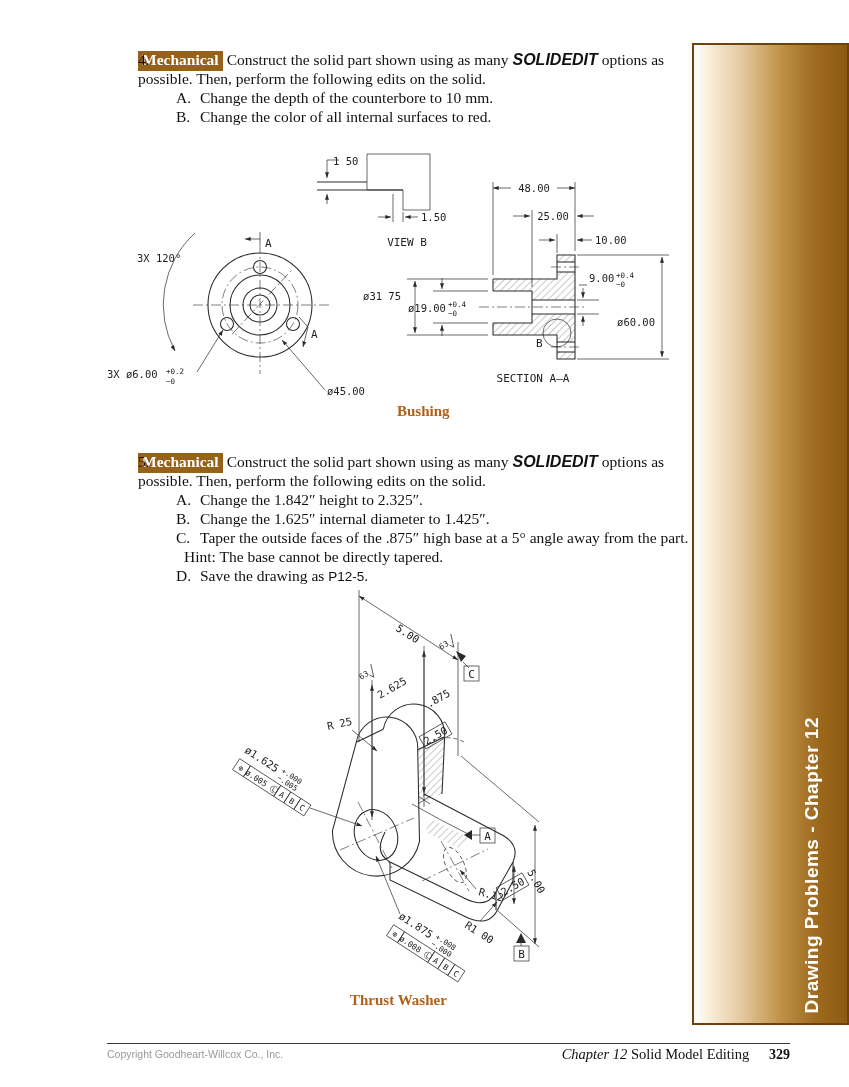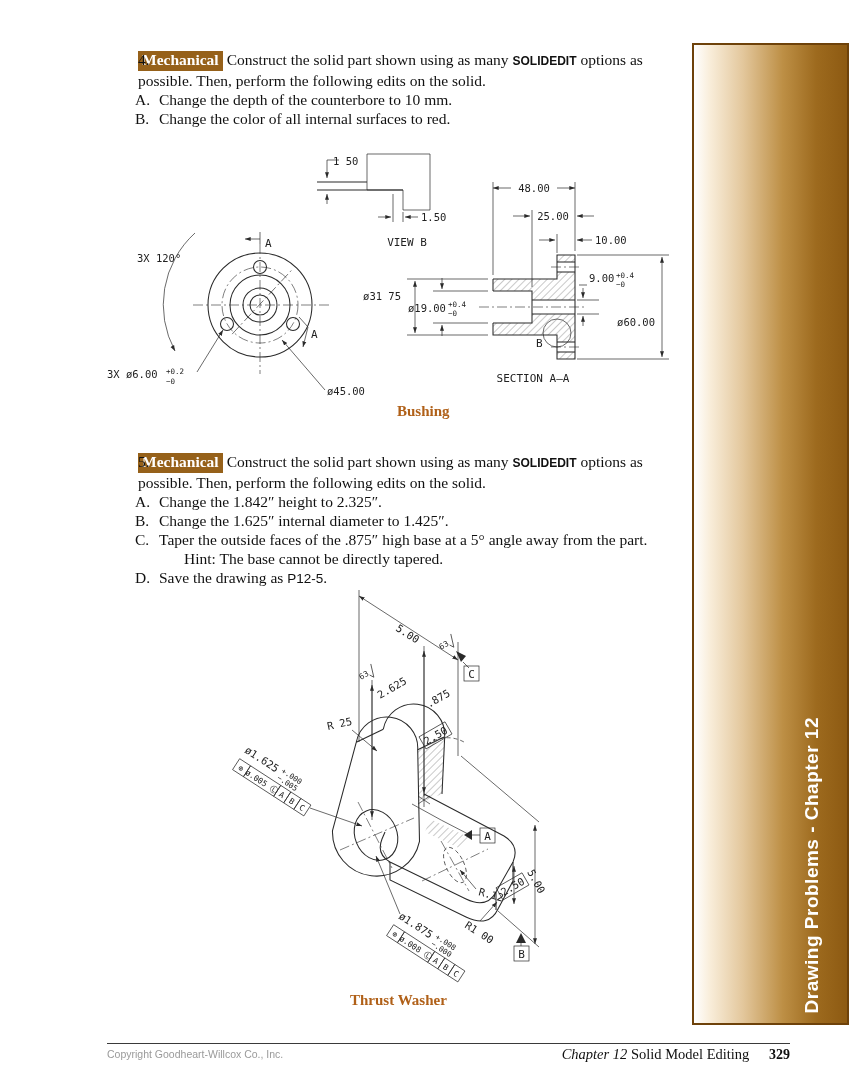--- a/index.html
+++ b/index.html
@@ -2,23 +2,23 @@
 <html><head>
 <meta charset="utf-8">
 <style>
   html,body{margin:0;padding:0;}
   body{width:849px;height:1087px;position:relative;background:#ffffff;overflow:hidden;
        font-family:"Liberation Serif",serif;color:#111;}
   .prob{position:absolute;left:115px;width:580px;font-size:15.5px;line-height:19px;}
   .pline{white-space:nowrap;position:relative;margin-left:23px;}
   .pnum{position:absolute;left:0;top:0;}
   .badge{color:#fff;font-weight:bold;padding:0 4px 3px 4px;margin-right:4px;}
-  .cmd{font-family:"Liberation Sans",sans-serif;font-weight:bold;font-size:12px;}
+  .cmd{font-family:"Liberation Sans",sans-serif;font-weight:bold;font-size:16px;font-style:italic;}
   .code{font-family:"Liberation Sans",sans-serif;font-size:13.5px;}
-  .item{white-space:nowrap;margin-left:20px;}
+  .item{white-space:nowrap;margin-left:61px;}
   .item .letter{display:inline-block;width:24px;}
   .hint{white-space:nowrap;margin-left:69px;}
   .caption{position:absolute;font-weight:bold;font-size:15px;color:#b06018;}
   .sidebar{position:absolute;left:692px;top:43px;width:153px;height:978px;
     border:2px solid #6e420a;
     background:linear-gradient(to right,#ffffff 0%,#f9eedb 10%,#e3c79c 32%,#bd8f45 58%,#9d6a1e 80%,#8d5a12 100%);}
   .sidebar-label{position:absolute;right:24px;bottom:10px;writing-mode:vertical-rl;
     transform:rotate(180deg);color:#ffffff;font-weight:bold;font-size:19px;
     font-family:"Liberation Sans",sans-serif;letter-spacing:.5px;white-space:nowrap;}
   .footer-line{position:absolute;left:107px;top:1043px;width:683px;border-top:1px solid #3a3a3a;}

